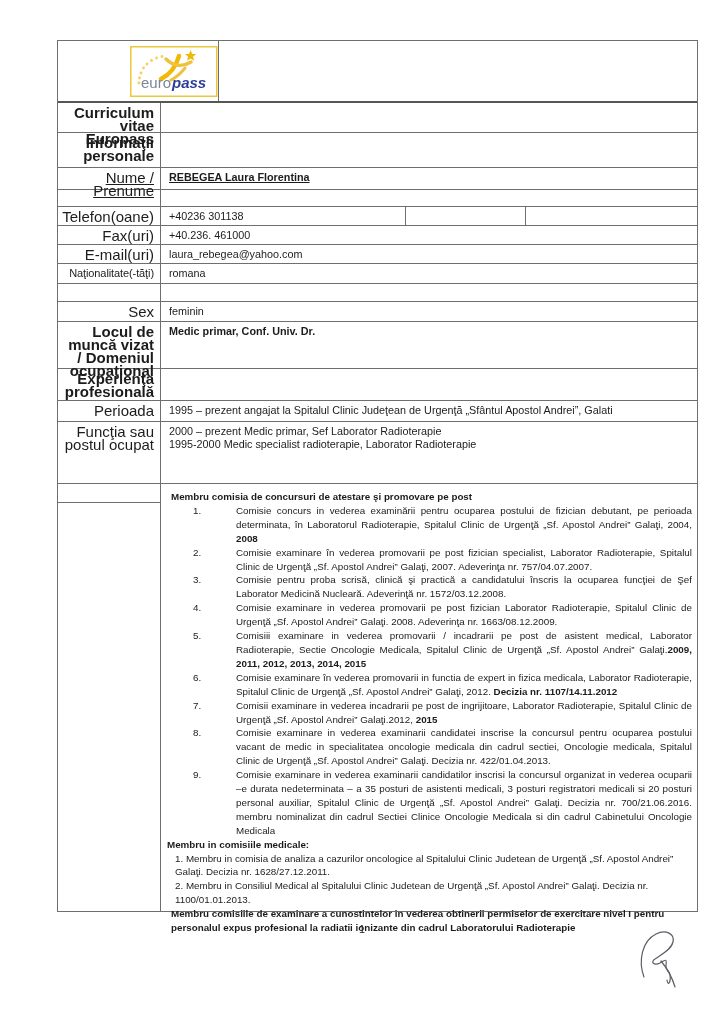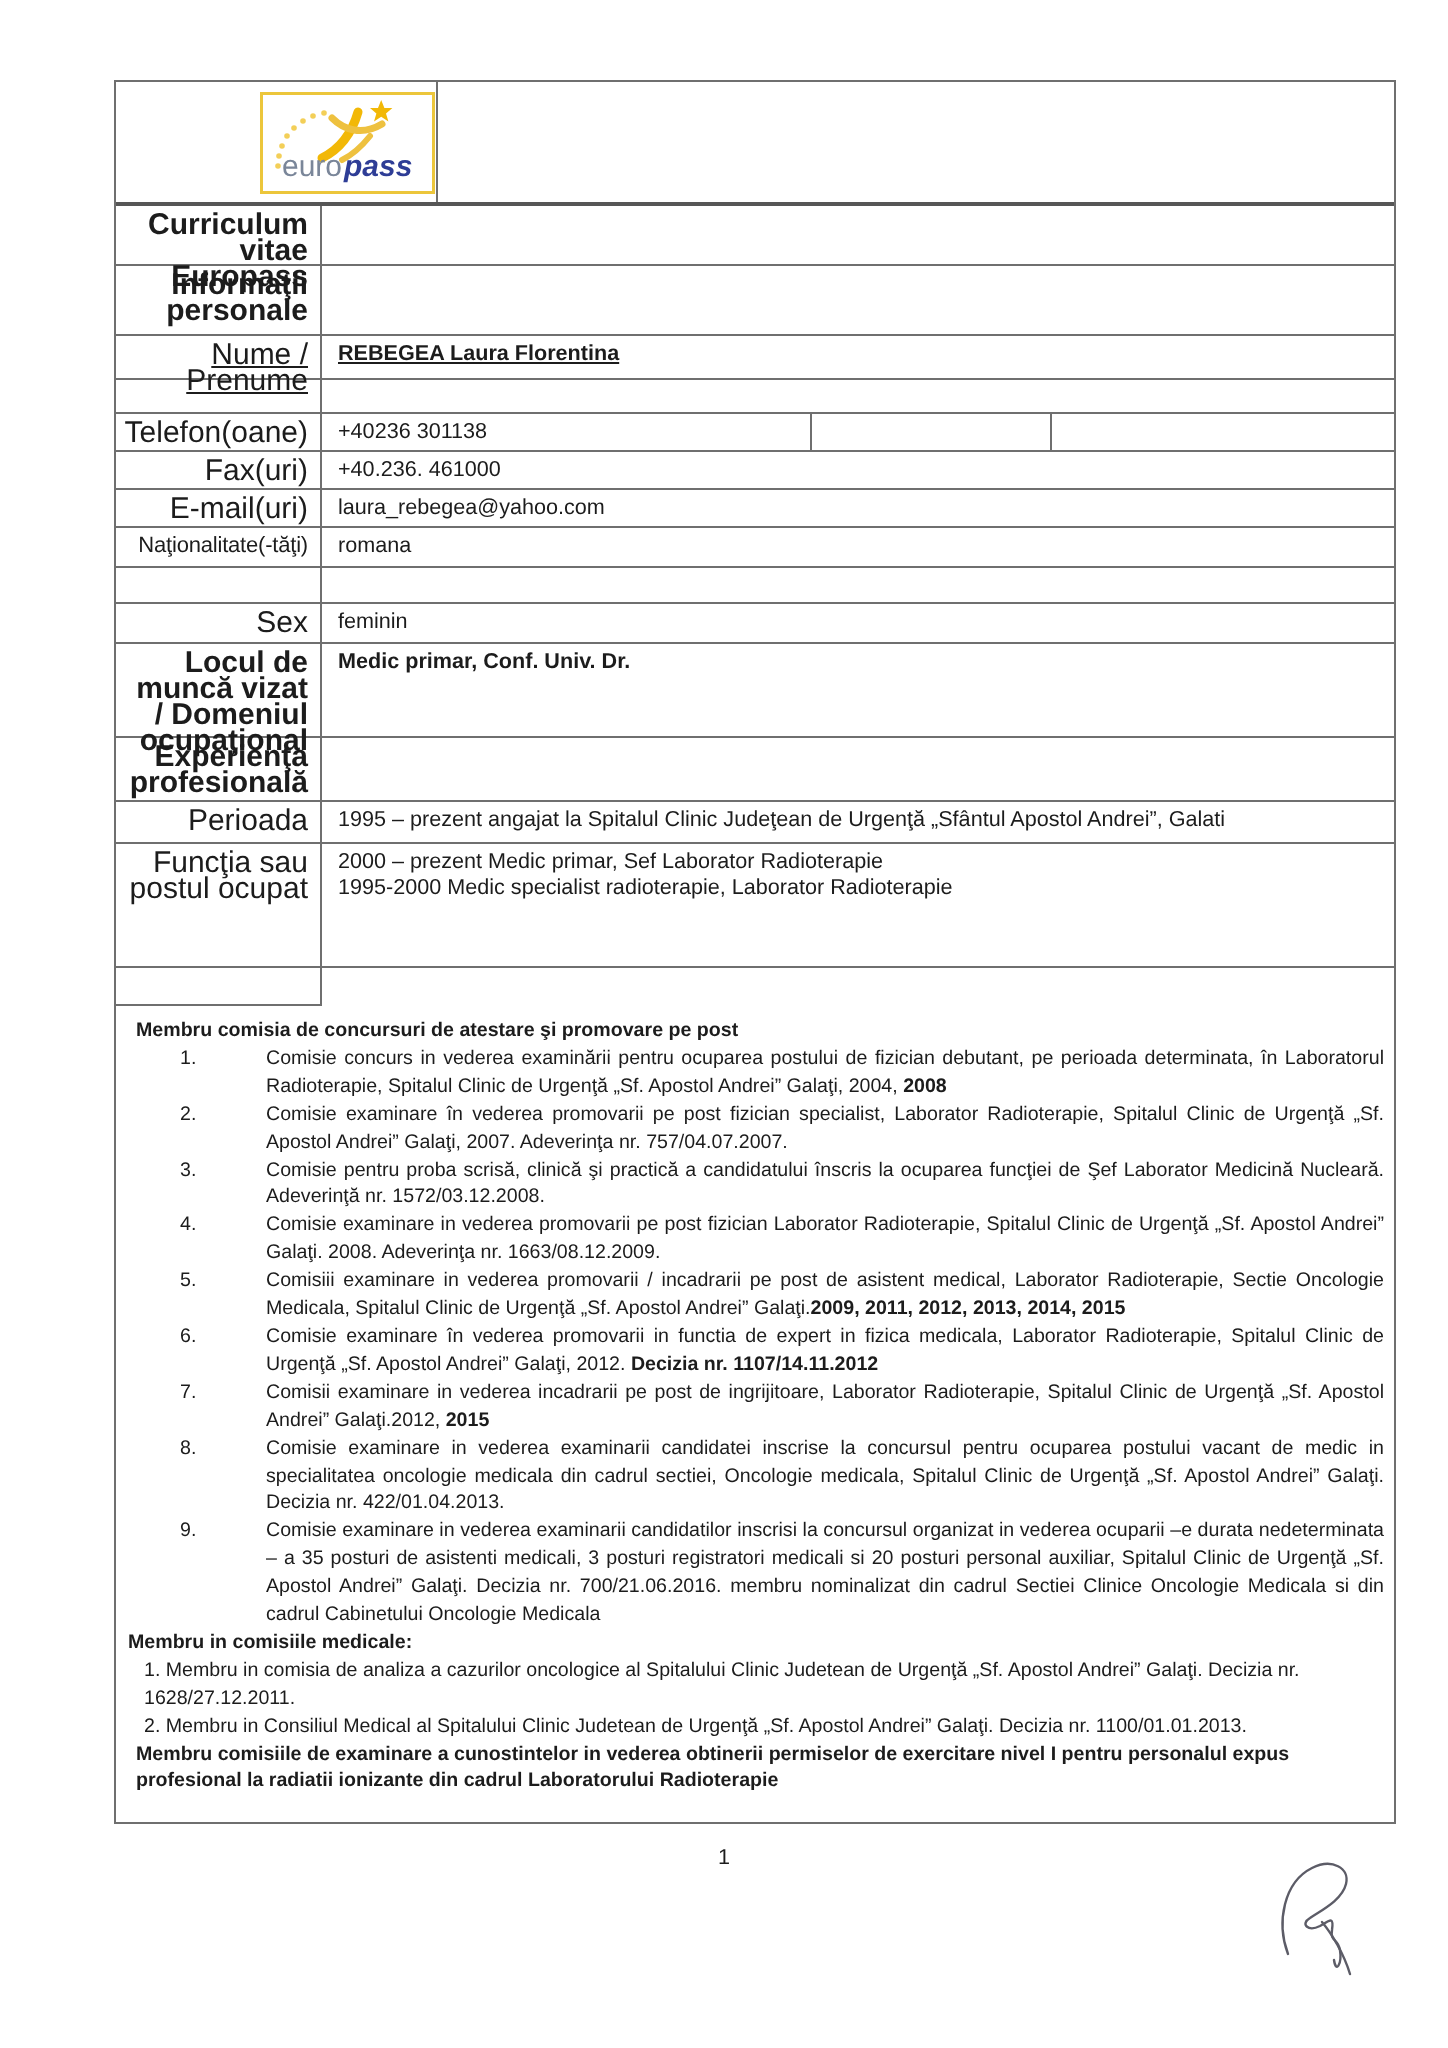--- a/index.html
+++ b/index.html
@@ -17,21 +17,21 @@
   }
   .rcell{flex:1;padding:3px 0 2px 8px;font-size:10.8px;line-height:13px;min-width:0;}
   .b{font-weight:bold;}
   .small-label{font-size:11px;white-space:nowrap;letter-spacing:-0.1px;}
   
   .r-logo{height:62px;border-bottom:2px solid #565656;}
   .r-cur{height:30px;} .r-inf{height:35px;} .r-nume{height:22px;text-decoration:underline;}
   .r-e1{height:17px;} .r-tel{height:19px;} .r-fax{height:19px;justify-content:flex-end;}
   .r-mail{height:19px;} .r-nat{height:20px;} .r-e2{height:18px;}
   .r-sex{height:20px;} .r-loc{height:47px;} .r-exp{height:32px;}
-  .r-per{height:21px;} .r-fun{height:62px;} .r-blk{height:427px;border-bottom:none;flex-direction:column;}
+  .r-per{height:21px;} .r-fun{height:62px;} .r-blk{height:427px;border-bottom:none;}
   
   .logo-cell{width:161px;flex:none;border-right:1px solid #6f6f6f;display:flex;justify-content:flex-end;align-items:center;padding:0;}
   .logo-cell svg{display:block;}
   
   .tel-val{width:245px;flex:none;border-right:1px solid #6f6f6f;padding:3px 0 2px 8px;font-size:10.8px;line-height:13px;}
   .tel-c2{width:120px;flex:none;border-right:1px solid #6f6f6f;}
   .tel-c3{flex:1;}
   
   .block-lcell{padding:0;}
   .lsub{height:19px;border-bottom:1px solid #6f6f6f;}

